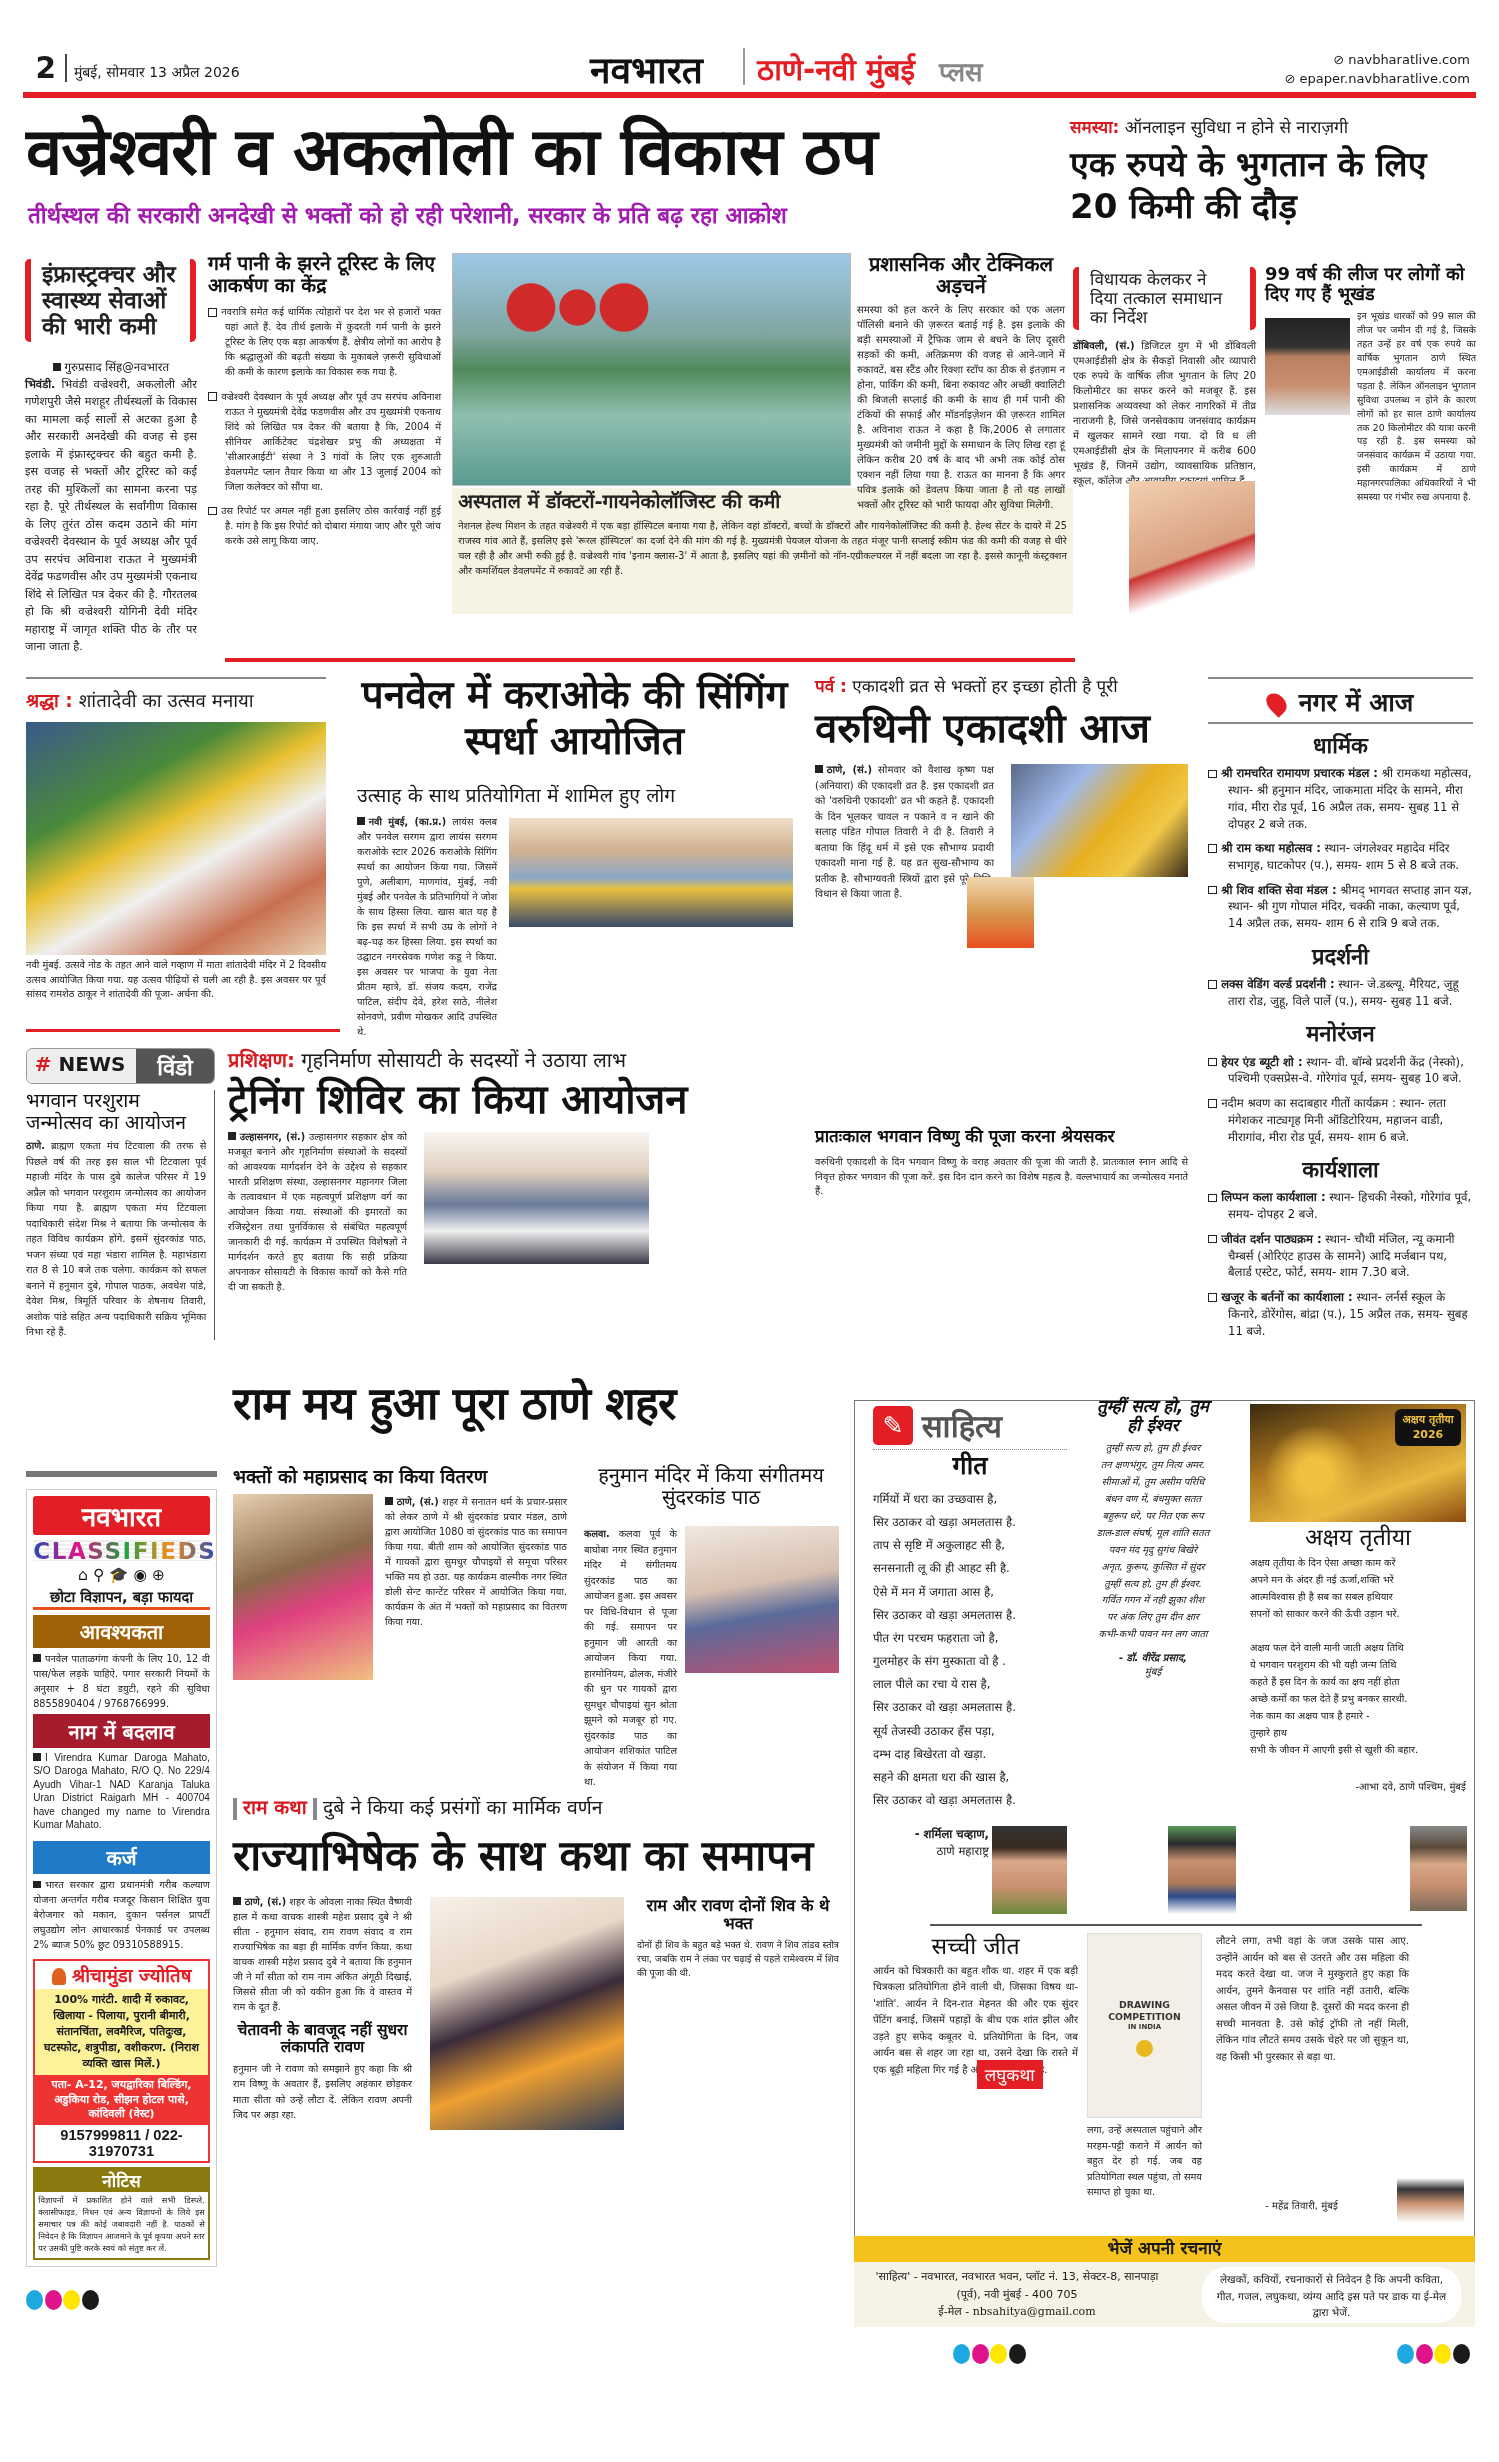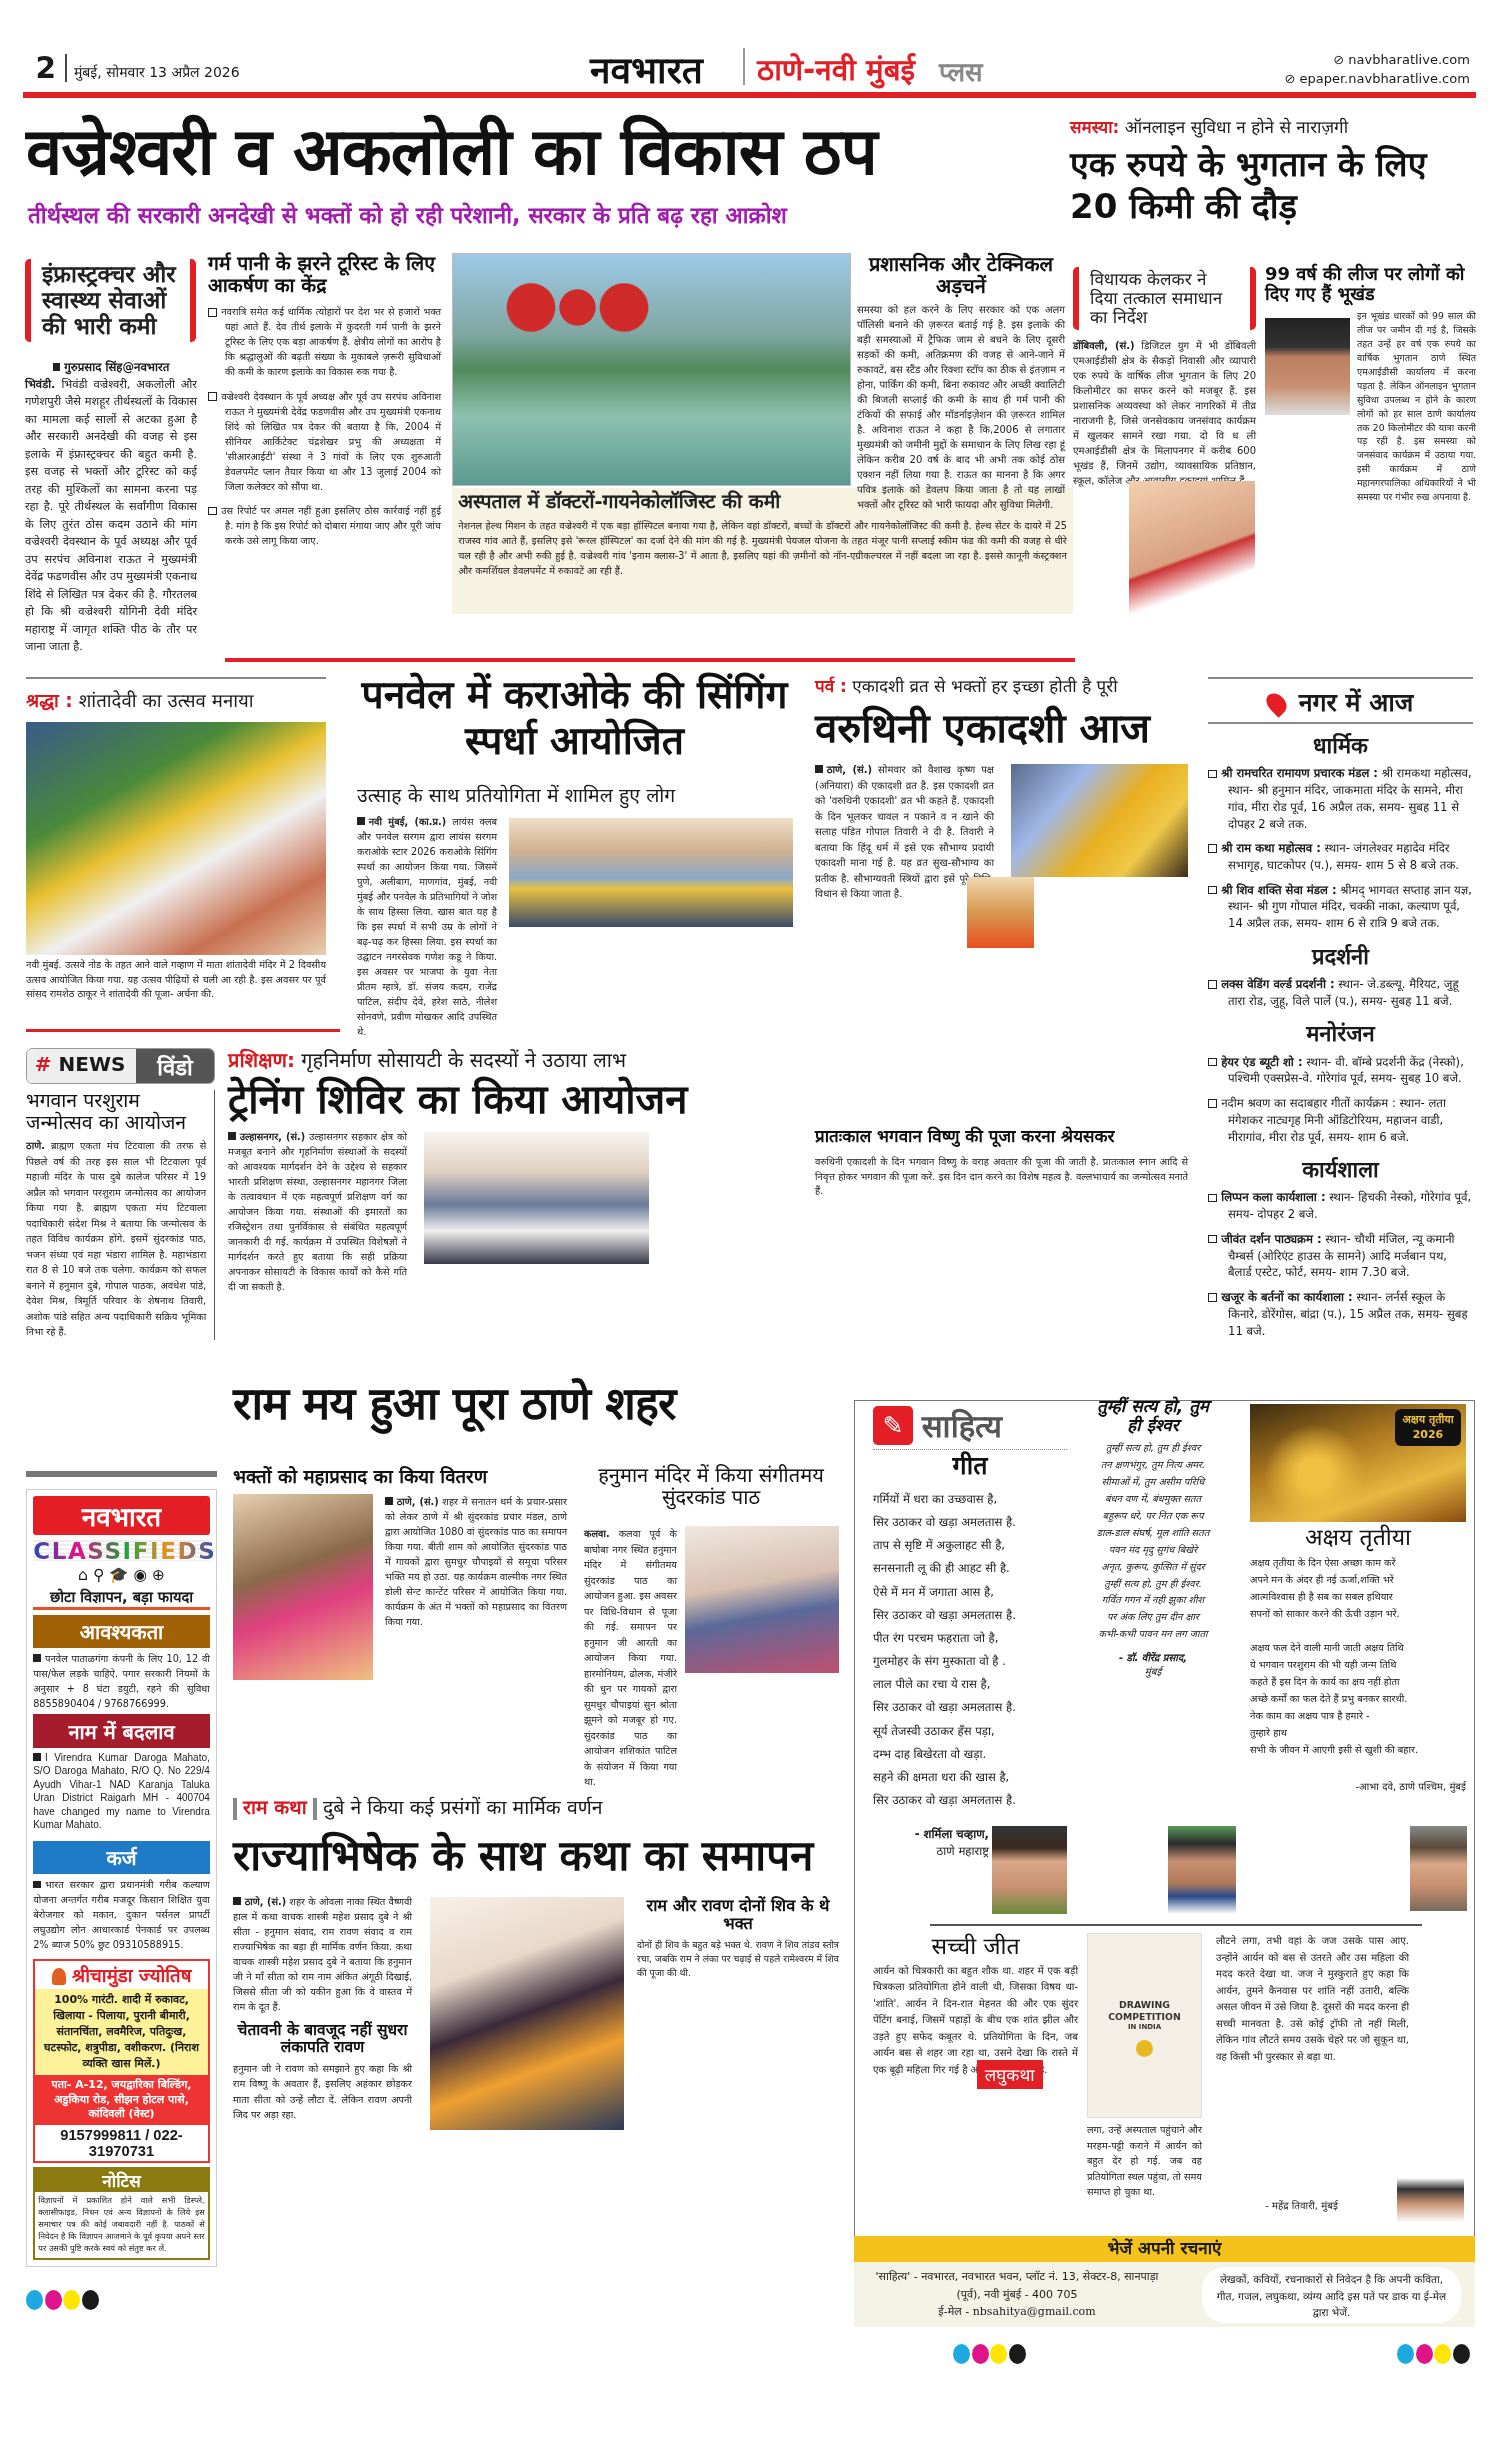--- a/index.html
+++ b/index.html
@@ -41,21 +41,21 @@
 </div>
 <div class="abs rule-red" style="left:23px;top:92px;width:1453px;height:6.2px"></div>
 
 <h1 class="abs hd" style="left:26px;top:116px;font-size:65px;letter-spacing:-0.8px;white-space:nowrap">वज्रेश्वरी व अकलोली का विकास ठप</h1>
 <h2 class="abs hd" style="left:28px;top:203px;font-size:22.5px;font-weight:bold;white-space:nowrap;color:#a21caf">तीर्थस्थल की सरकारी अनदेखी से भक्तों को हो रही परेशानी, सरकार के प्रति बढ़ रहा आक्रोश</h2>
 
 <div class="abs" style="left:25px;top:259px;width:171px">
   <div class="redbar hd" style="font-size:23px;color:#222">इंफ्रास्ट्रक्चर और स्वास्थ्य सेवाओं की भारी कमी</div>
 </div>
 <div class="abs" style="left:25px;top:359px;width:172px">
-  <div style="font-weight:bold;font-size:11.6px;text-align:center;margin-bottom:1.6px"><span class="sq"></span><span>गुरुप्रसाद सिंह@नवभारत</span></div>
+  <div style="font-weight:normal;font-size:11.6px;text-align:center;margin-bottom:1.6px"><span class="sq"></span><span>गुरुप्रसाद सिंह@नवभारत</span></div>
   <p class="body" style="font-size:11.3px"><b>भिवंडी.</b> <span>भिवंडी वज्रेश्वरी, अकलोली और गणेशपुरी जैसे मशहूर तीर्थस्थलों के विकास का मामला कई सालों से अटका हुआ है और सरकारी अनदेखी की वजह से इस इलाके में इंफ्रास्ट्रक्चर की बहुत कमी है. इस वजह से भक्तों और टूरिस्ट को कई तरह की मुश्किलों का सामना करना पड़ रहा है. पूरे तीर्थस्थल के सर्वांगीण विकास के लिए तुरंत ठोस कदम उठाने की मांग वज्रेश्वरी देवस्थान के पूर्व अध्यक्ष और पूर्व उप सरपंच अविनाश राऊत ने मुख्यमंत्री देवेंद्र फडणवीस और उप मुख्यमंत्री एकनाथ शिंदे से लिखित पत्र देकर की है. गौरतलब हो कि श्री वज्रेश्वरी योगिनी देवी मंदिर महाराष्ट्र में जागृत शक्ति पीठ के तौर पर जाना जाता है.</span></p>
 </div>
 
 <div class="abs" style="left:208px;top:253px;width:233px">
   <div class="hd" style="font-size:19.4px;margin-bottom:7.8px">गर्म पानी के झरने टूरिस्ट के लिए आकर्षण का केंद्र</div>
   <div class="body" style="font-size:9.7px;line-height:1.55;margin-bottom:9.3px;padding-left:17px;text-indent:-17px"><span class="bullet"></span><span>नवरात्रि समेत कई धार्मिक त्योहारों पर देश भर से हजारों भक्त यहां आते हैं. देव तीर्थ इलाके में कुदरती गर्म पानी के झरने टूरिस्ट के लिए एक बड़ा आकर्षण हैं. क्षेत्रीय लोगों का आरोप है कि श्रद्धालुओं की बढ़ती संख्या के मुकाबले ज़रूरी सुविधाओं की कमी के कारण इलाके का विकास रुक गया है.</span></div>
   <div class="body" style="font-size:9.7px;line-height:1.55;margin-bottom:9.3px;padding-left:17px;text-indent:-17px"><span class="bullet"></span><span>वज्रेश्वरी देवस्थान के पूर्व अध्यक्ष और पूर्व उप सरपंच अविनाश राऊत ने मुख्यमंत्री देवेंद्र फडणवीस और उप मुख्यमंत्री एकनाथ शिंदे को लिखित पत्र देकर की बताया है कि, 2004 में सीनियर आर्किटेक्ट चंद्रशेखर प्रभु की अध्यक्षता में 'सीआरआईटी' संस्था ने 3 गांवों के लिए एक शुरुआती डेवलपमेंट प्लान तैयार किया था और 13 जुलाई 2004 को जिला कलेक्टर को सौंपा था.</span></div>
   <div class="body" style="font-size:9.7px;line-height:1.55;padding-left:17px;text-indent:-17px"><span class="bullet"></span><span>उस रिपोर्ट पर अमल नहीं हुआ इसलिए ठोस कार्रवाई नहीं हुई है. मांग है कि इस रिपोर्ट को दोबारा मंगाया जाए और पूरी जांच करके उसे लागू किया जाए.</span></div>
 </div>
 

